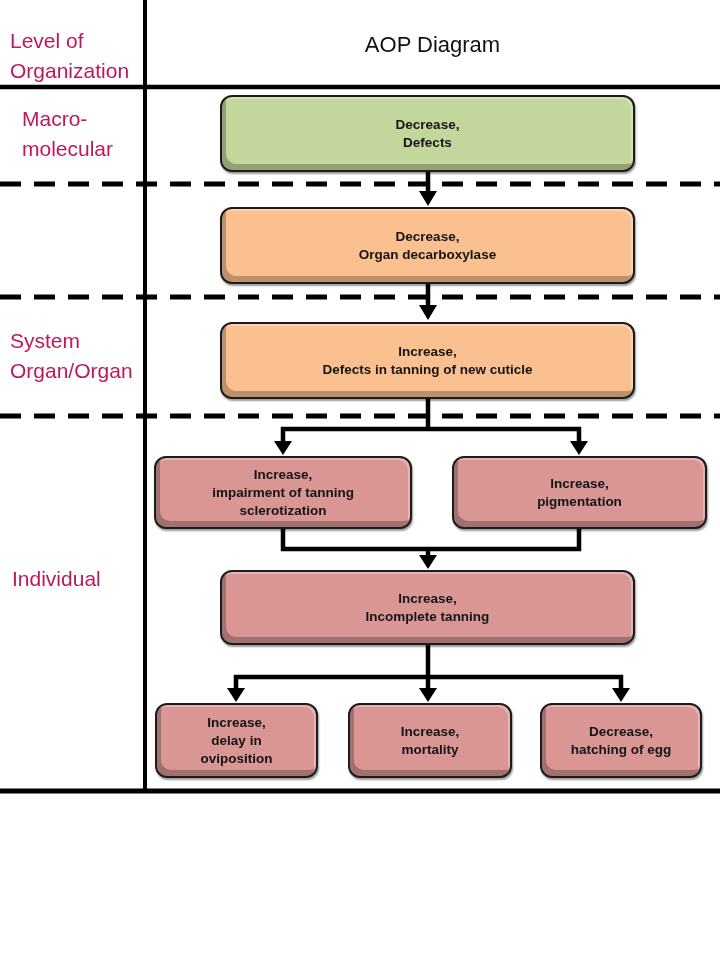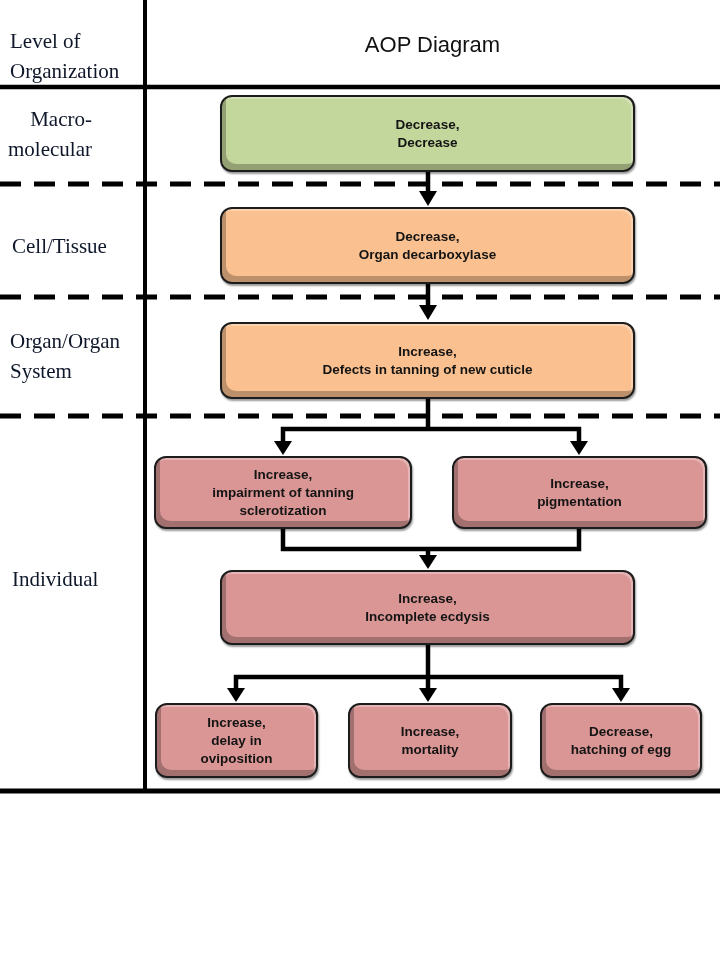--- a/index.html
+++ b/index.html
@@ -1,21 +1,21 @@
 <!DOCTYPE html>
 <html><head>
 <meta charset="utf-8">
 <style>
   html,body{margin:0;padding:0;background:#ffffff;}
   #stage{
     position:relative;width:720px;height:960px;background:#ffffff;overflow:hidden;
     font-family:"Liberation Sans","DejaVu Sans",sans-serif;color:#1a1a1a;
   }
   #lines{position:absolute;left:0;top:0;width:720px;height:960px;}
-  .lane-label{position:absolute;font-size:21px;line-height:30px;color:#0f172a;white-space:nowrap;font-family:Liberation Serif, serif;}
+  .lane-label{position:absolute;font-size:21px;line-height:30px;color:#be185d;white-space:nowrap;}
   .title{position:absolute;left:145px;top:28px;width:575px;text-align:center;
          font-size:22px;line-height:34px;color:#111;}
   .node{
     position:absolute;box-sizing:border-box;border:2px solid #1c1c1c;border-radius:12px;
     display:flex;flex-direction:column;align-items:center;justify-content:center;
     text-align:center;font-weight:bold;font-size:13.5px;line-height:18px;color:#141414;
     box-shadow:1px 2px 2px rgba(0,0,0,0.40),
                inset 4px -6px 0 rgba(0,0,0,0.25),
                inset -2px 2px 0 rgba(255,255,255,0.30);
     padding:2px 18px;
@@ -23,21 +23,21 @@
   .n0{left:220px;top:95px;width:415px;height:77px;}
   .n1{left:220px;top:207px;width:415px;height:77px;}
   .n2{left:220px;top:322px;width:415px;height:77px;}
   .n3{left:154px;top:456px;width:258px;height:73px;}
   .n4{left:452px;top:456px;width:255px;height:73px;}
   .n5{left:220px;top:570px;width:415px;height:75px;}
   .n6{left:155px;top:703px;width:163px;height:75px;}
   .n7{left:348px;top:703px;width:164px;height:75px;}
   .n8{left:540px;top:703px;width:162px;height:75px;}
   .lbl-header{left:10px;top:26px;}
-  .lbl-macro{left:8px;top:104px;text-align:right;}
+  .lbl-macro{left:22px;top:104px;}
   .lbl-cell{left:12px;top:231px;}
   .lbl-organ{left:10px;top:326px;}
   .lbl-indiv{left:12px;top:564px;}
 </style>
 </head>
 <body>
 
 <div id="stage">
 
   <svg id="lines" width="720" height="960" viewBox="0 0 720 960" xmlns="http://www.w3.org/2000/svg">
@@ -85,54 +85,51 @@
   <div class="title">AOP Diagram</div>
   <div class="lane-label lbl-header">
     <div>Level of</div>
     <div>Organization</div>
   </div>
 
   <div class="lane-label lbl-macro">
     <div>Macro-</div>
     <div>molecular</div>
   </div>
-  <div class="lane-label lbl-cell">
-    <div>Cell/Tissue</div>
-  </div>
   <div class="lane-label lbl-organ">
+    <div>System</div>
     <div>Organ/Organ</div>
-    <div>System</div>
   </div>
   <div class="lane-label lbl-indiv">
     <div>Individual</div>
   </div>
 
   <div class="node n0" style="background-color: rgb(195, 214, 155);">
     <span>Decrease,</span>
-    <span>Decrease</span>
+    <span>Defects</span>
   </div>
   <div class="node n1" style="background-color: rgb(250, 192, 143);">
     <span>Decrease,</span>
     <span>Organ decarboxylase</span>
   </div>
   <div class="node n2" style="background-color: rgb(250, 192, 143);">
     <span>Increase,</span>
     <span>Defects in tanning of new cuticle</span>
   </div>
   <div class="node n3" style="background-color: rgb(217, 150, 148);">
     <span>Increase,</span>
     <span>impairment of tanning sclerotization</span>
   </div>
   <div class="node n4" style="background-color: rgb(217, 150, 148);">
     <span>Increase,</span>
     <span>pigmentation</span>
   </div>
   <div class="node n5" style="background-color: rgb(217, 150, 148);">
     <span>Increase,</span>
-    <span>Incomplete ecdysis</span>
+    <span>Incomplete tanning</span>
   </div>
   <div class="node n6" style="background-color: rgb(217, 150, 148);">
     <span>Increase,</span>
     <span>delay in oviposition</span>
   </div>
   <div class="node n7" style="background-color: rgb(217, 150, 148);">
     <span>Increase,</span>
     <span>mortality</span>
   </div>
   <div class="node n8" style="background-color: rgb(217, 150, 148);">

